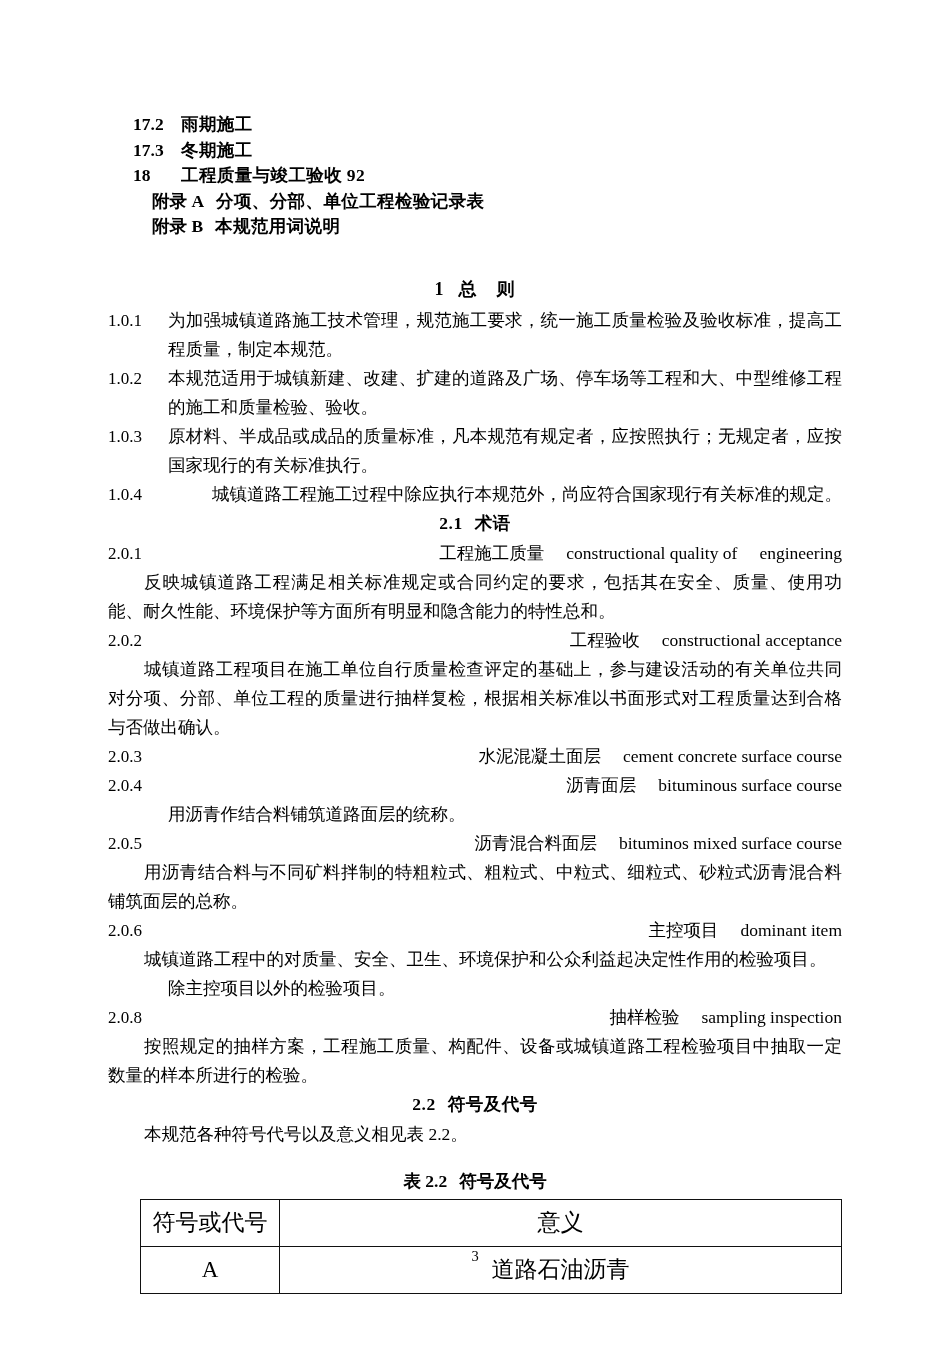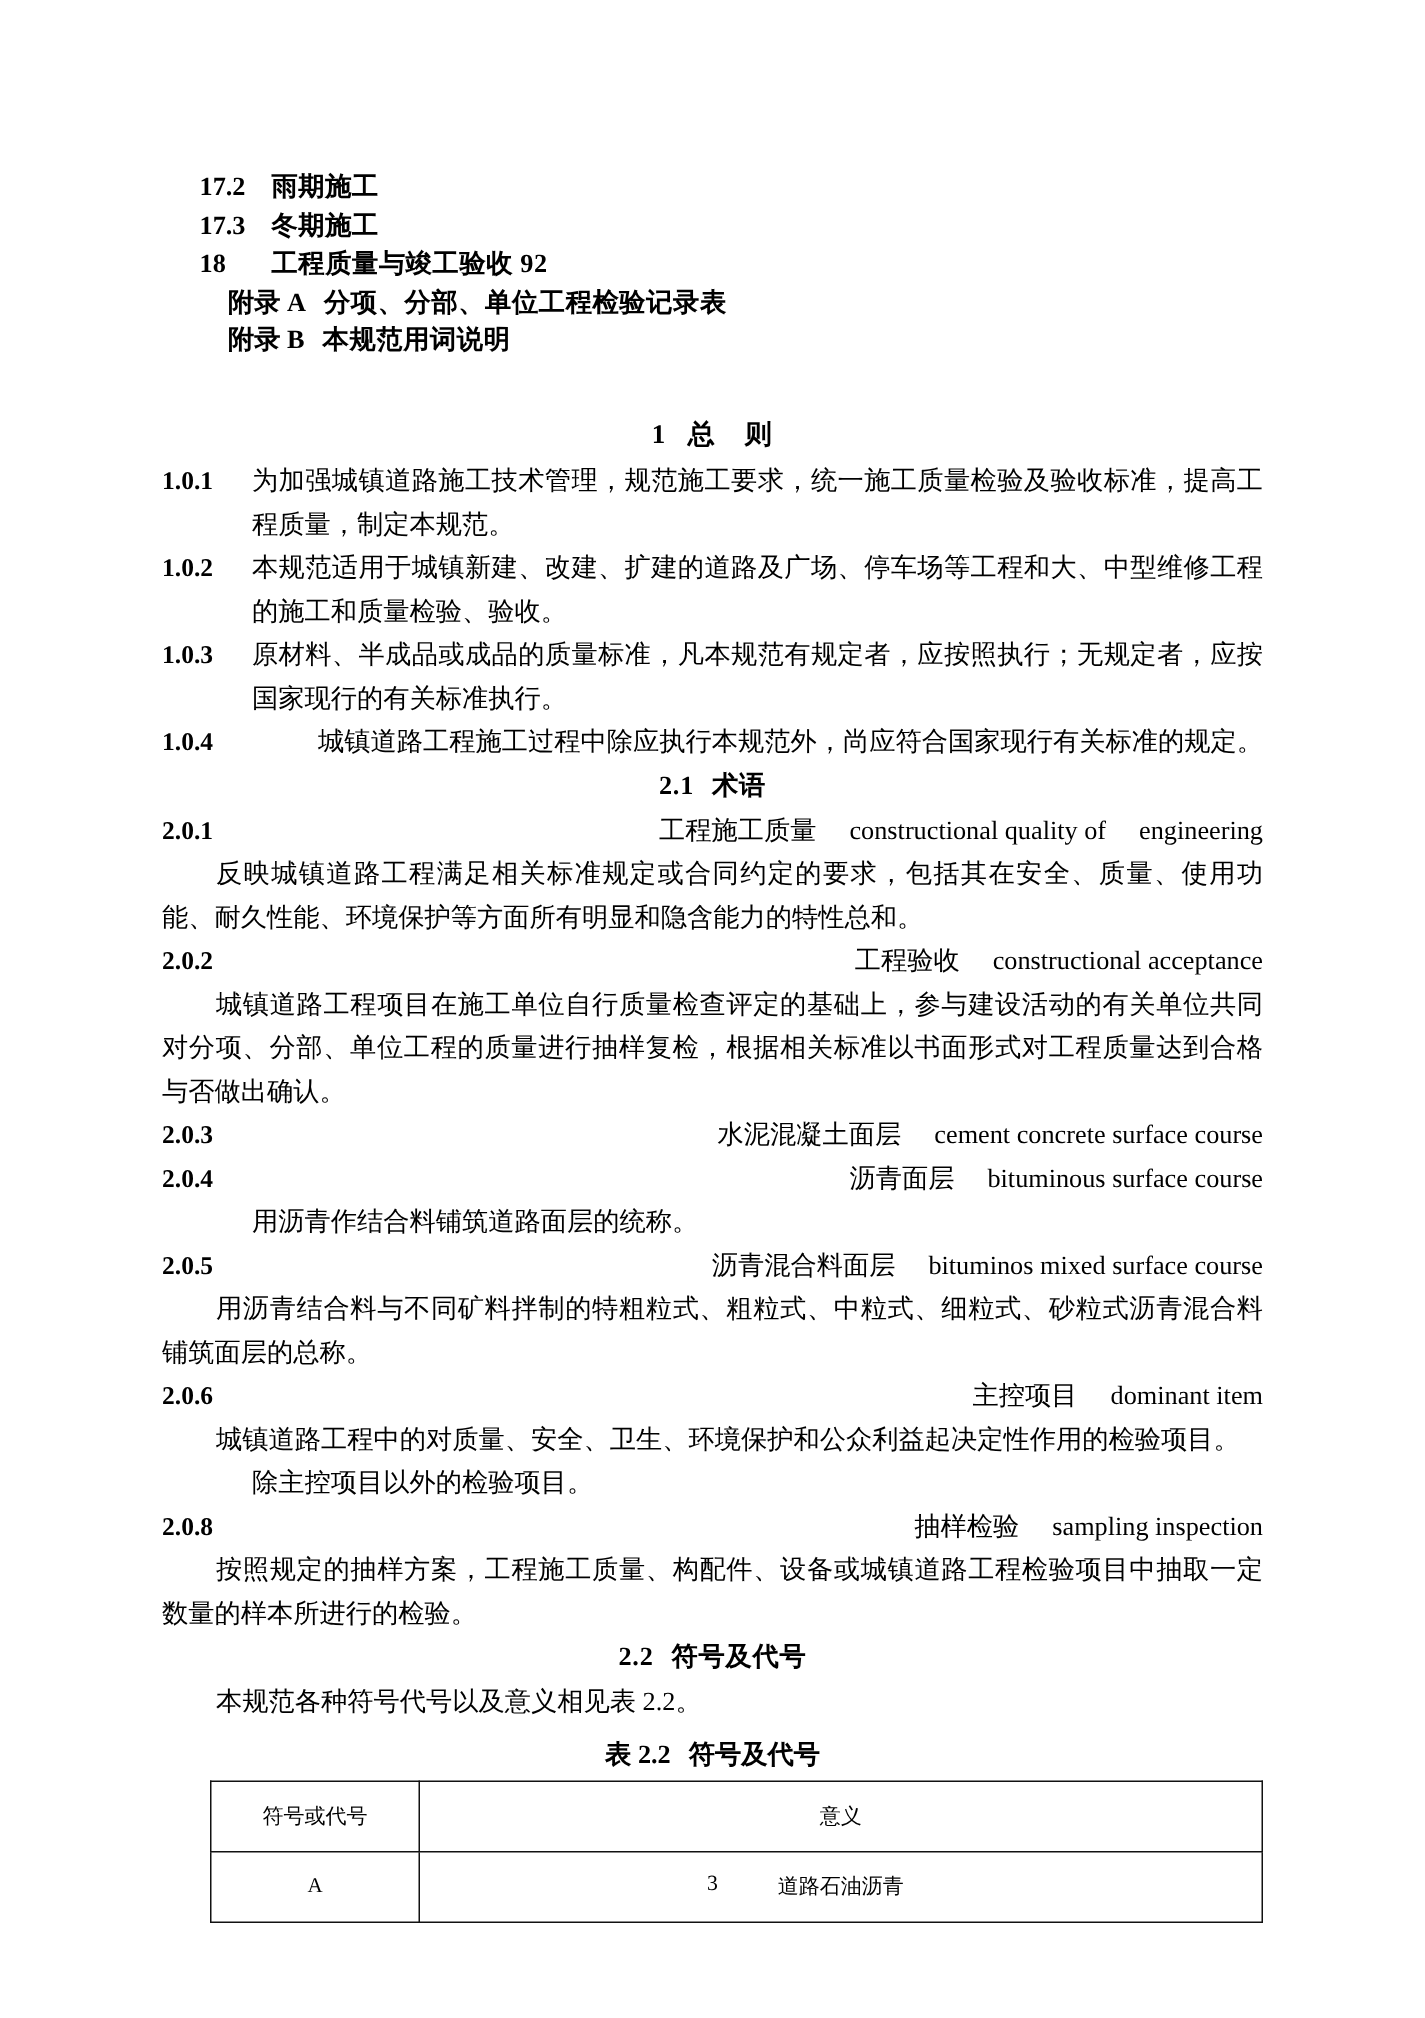--- a/index.html
+++ b/index.html
@@ -79,21 +79,21 @@
     line-height: 29px;
     margin: 0;
     padding-left: 60px;
     text-align: justify;
     text-justify: inter-ideograph;
   }
   .clause > .label {
     position: absolute;
     left: 0;
     top: 0;
-    font-weight: bold;
+    font-weight: normal;
     font-size: 17px;
   }
   .clause.nowrap-line { text-align: right; }
 
   
   .defn {
     font-size: 17.5px;
     line-height: 29px;
     margin: 0;
     text-indent: 36px;
@@ -105,33 +105,33 @@
 
   .en { font-family: "Liberation Serif", "DejaVu Serif", serif; }
   .sp-md { display: inline-block; width: 22px; }
 
   
   .tbl-caption {
     text-align: center;
     font-weight: bold;
     font-size: 17.5px;
     line-height: 28px;
-    margin: 6px 0 4px 0;
+    margin: 18px 0 4px 0;
   }
   .tbl-caption .gap { display: inline-block; width: 12px; }
   table.sym {
     border-collapse: collapse;
     width: 702px;
     margin: 0 auto 0 32px;
     table-layout: fixed;
   }
   table.sym td {
     border: 1.3px solid #111111;
     text-align: center;
-    font-size: 14px;
+    font-size: 23px;
     padding: 6px 4px;
     height: 34px;
     vertical-align: middle;
   }
   table.sym td.c1 { width: 130px; }
 
   
   .footer {
     position: absolute;
     left: 0;

